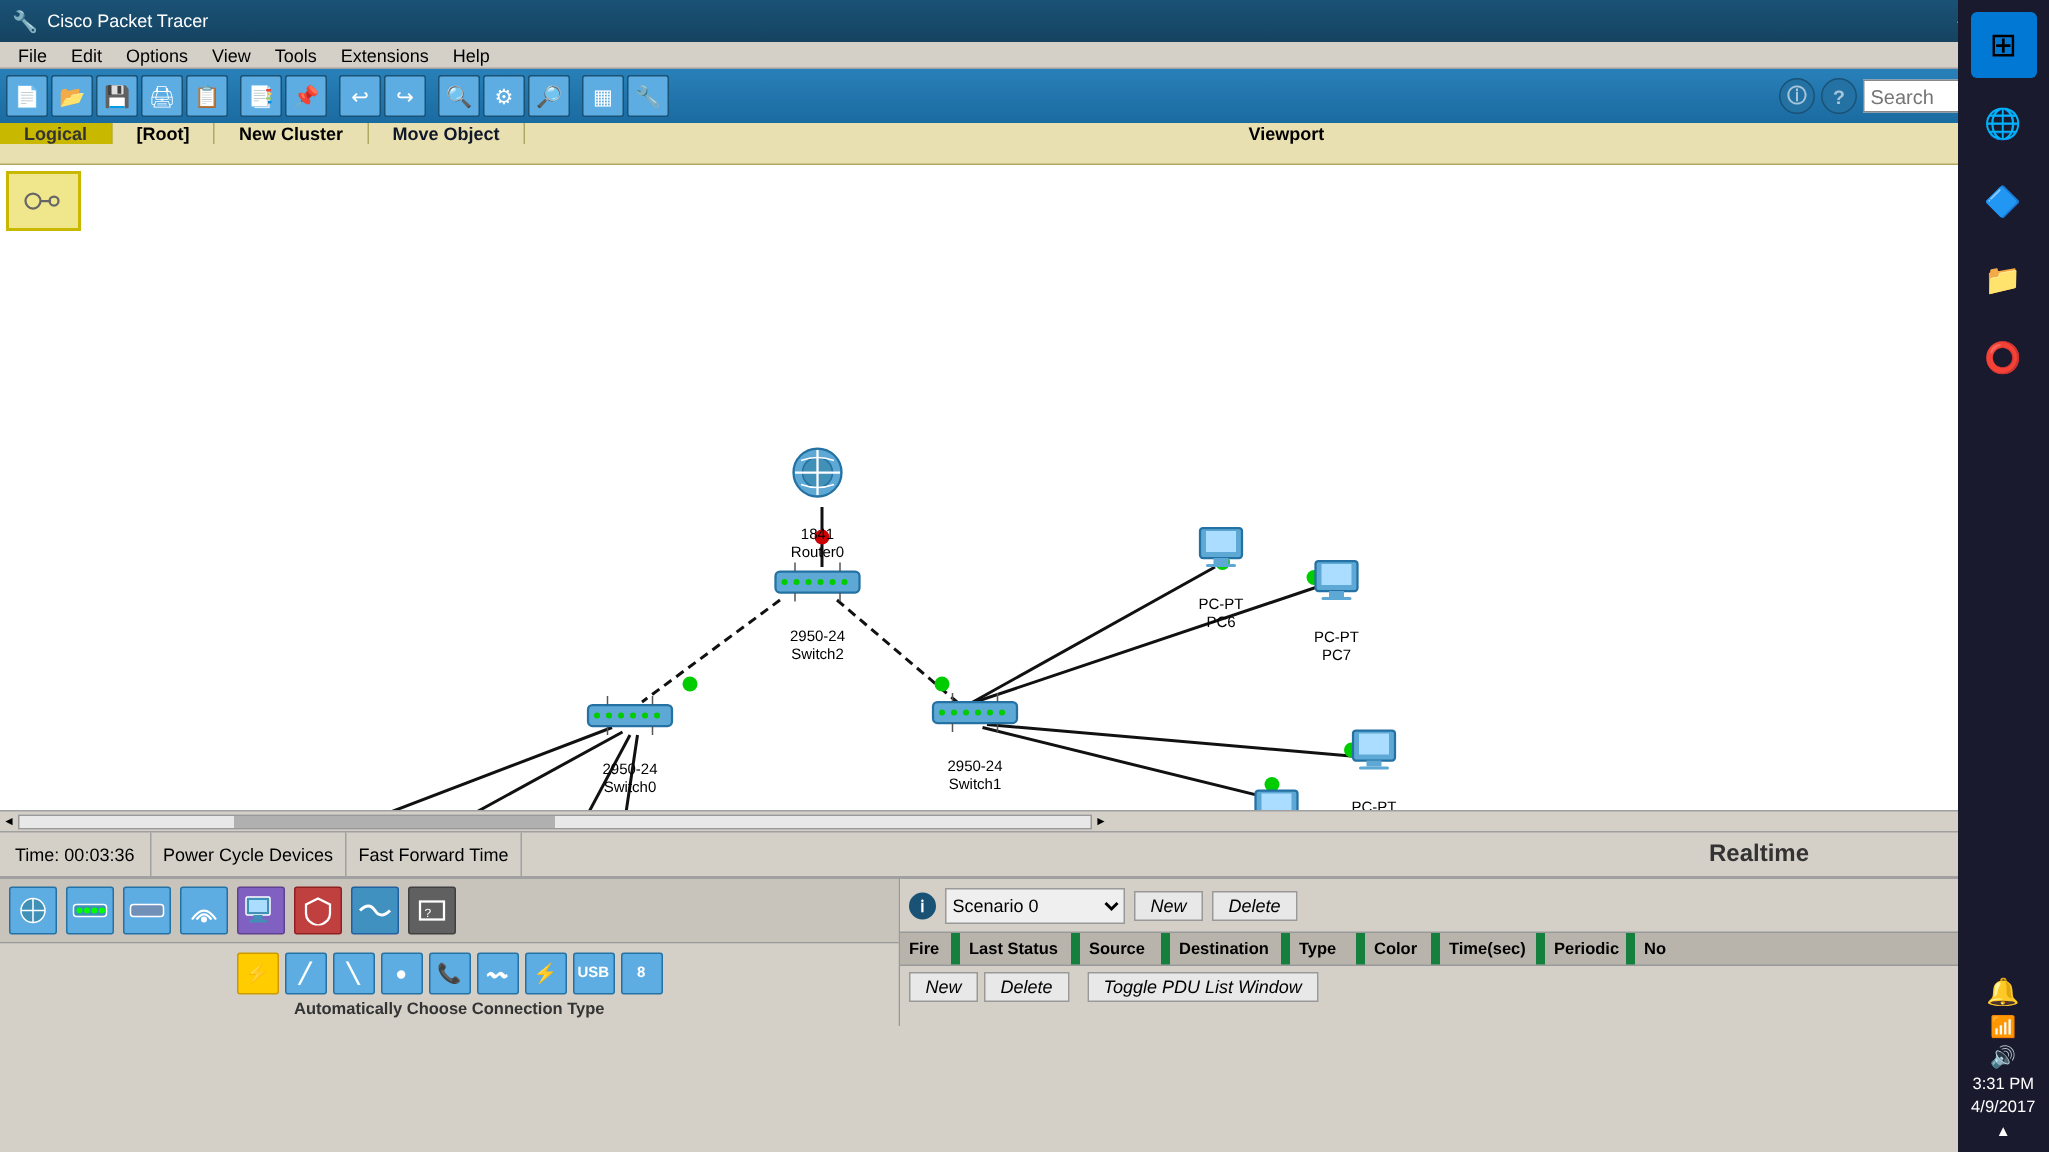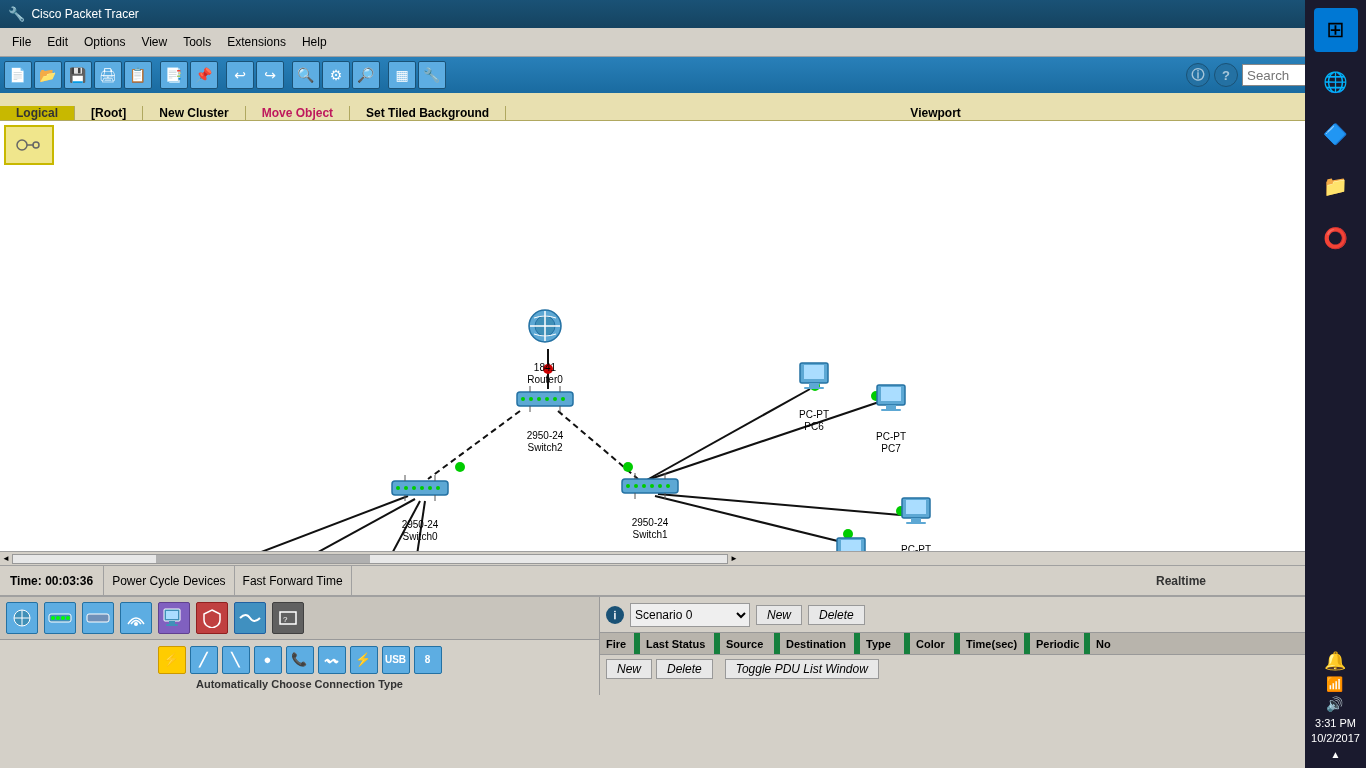--- a/index.html
+++ b/index.html
@@ -16,21 +16,21 @@
       font-size: 12px;
     }
     #titlebar .win-btns { display: flex; gap: 4px; }
     #titlebar .win-btn {
       width: 16px; height: 16px; display: flex; align-items: center; justify-content: center;
       font-size: 10px; cursor: pointer; color: white;
     }
 
     
     #menubar {
-      height: 29px;
+      height: 18px;
       background: #d4d0c8;
       display: flex;
       align-items: center;
       border-bottom: 1px solid #a0a0a0;
       padding: 0 4px;
     }
     #menubar span {
       padding: 2px 8px;
       cursor: pointer;
       font-size: 12px;
@@ -63,38 +63,38 @@
       border: 1px solid #888;
       padding: 0 4px;
       background: white;
     }
 
     
     #logical-bar {
       height: 28px;
       background: #e8e0b0;
       display: flex;
-      align-items: flex-end;
+      align-items: flex-start;
       border-bottom: 1px solid #b0a860;
     }
     .lb-item {
       display: flex; align-items: center; justify-content: center;
       padding: 0 16px;
       border-right: 1px solid #b0a860;
       cursor: pointer;
       font-size: 12px;
       font-weight: bold;
     }
     #logical-label {
       background: #c8b800;
       color: #333;
       font-weight: bold;
       min-width: 70px;
     }
-    #move-object { color: #be185d; }
+    #move-object { color: #0f172a; }
     #viewport-item { flex: 1; }
 
     
     #main {
       display: flex;
       height: calc(768px - 28px - 22px - 36px - 28px - 30px - 100px);
     }
 
     
     #canvas-area {
@@ -145,21 +145,21 @@
     #statusbar {
       height: 30px;
       background: #d4d0c8;
       display: flex;
       align-items: center;
       border-top: 1px solid #a0a0a0;
       font-size: 12px;
     }
     #time-display {
       padding: 0 10px;
-      font-weight: bold;
+      font-weight: normal;
       border-right: 1px solid #a0a0a0;
       height: 100%;
       display: flex; align-items: center; text-align: center;
     }
     #power-btn {
       padding: 0 8px;
       cursor: pointer;
       border-right: 1px solid #a0a0a0;
       height: 100%;
       display: flex; align-items: center;
@@ -167,21 +167,21 @@
     #fast-forward-btn {
       padding: 0 8px;
       cursor: pointer;
       border-right: 1px solid #a0a0a0;
       height: 100%;
       display: flex; align-items: center;
     }
     #realtime-display {
       margin-left: auto;
       padding-right: 160px;
-      font-size: 12px;
+      font-size: 16px;
       font-weight: bold;
       color: #333;
     }
 
     
     #bottom-panel {
       height: 100px;
       background: #d4d0c8;
       border-top: 2px solid #a0a0a0;
       display: flex;
@@ -405,21 +405,20 @@
     <div class="tb-btn tb-btn-help" style="font-size:13px; font-weight:bold; color:#fff9; width:24px;height:24px;">?</div>
     <input type="text" id="search-box" placeholder="Search" style="">
   </div>
 </div>
 
 <div id="logical-bar">
   <div class="lb-item" id="logical-label">Logical</div>
   <div class="lb-item">[Root]</div>
   <div class="lb-item">New Cluster</div>
   <div class="lb-item" id="move-object">Move Object</div>
-  <div class="lb-item">Set Tiled Background</div>
   <div class="lb-item" id="viewport-item">Viewport</div>
 </div>
 
 <div id="main" style="display:flex; height:430px; position:relative;">
 
   <div style="position:absolute; top:0; left:0; z-index:5;">
     <div class="logical-icon">
       <svg viewBox="0 0 30 25">
         <circle cx="8" cy="12" r="5" fill="none" stroke="#666" stroke-width="1.5"></circle>
         <line x1="13" y1="12" x2="20" y2="12" stroke="#666" stroke-width="1.5"></line>
@@ -723,17 +722,17 @@
   <div class="wt-icon" style="font-size:20px; color: #4285f4;">🌐</div>
   <div class="wt-icon" style="font-size:20px; color: #0078d4;">🔷</div>
   <div class="wt-icon" style="font-size:20px;">📁</div>
   <div class="wt-icon" style="font-size:20px; color:#cc1122;">⭕</div>
   <div id="sys-tray">
     <div style="font-size:18px; color:white; cursor:pointer;">🔔</div>
     <div style="font-size:14px; color:white; cursor:pointer;">📶</div>
     <div style="font-size:14px; color:white; cursor:pointer;">🔊</div>
     <div style="font-size:11px; color:white; text-align:center; line-height:1.3;">
       <div>3:31 PM</div>
-      <div>10/2/2017</div>
+      <div>4/9/2017</div>
     </div>
     <div style="font-size:10px; color:white; cursor:pointer;">▲</div>
   </div>
 </div>
 
 </body></html>

